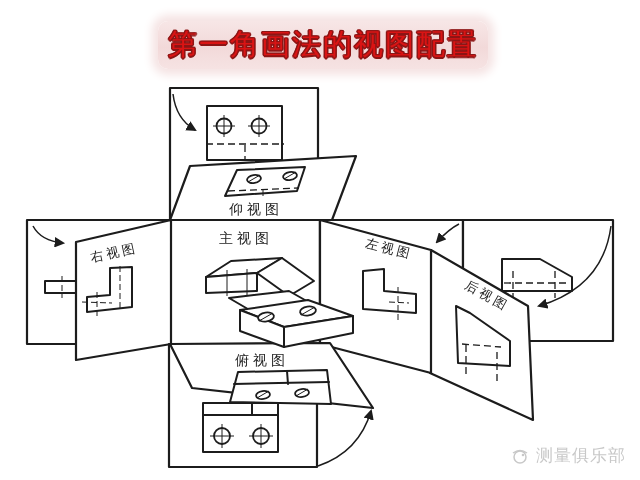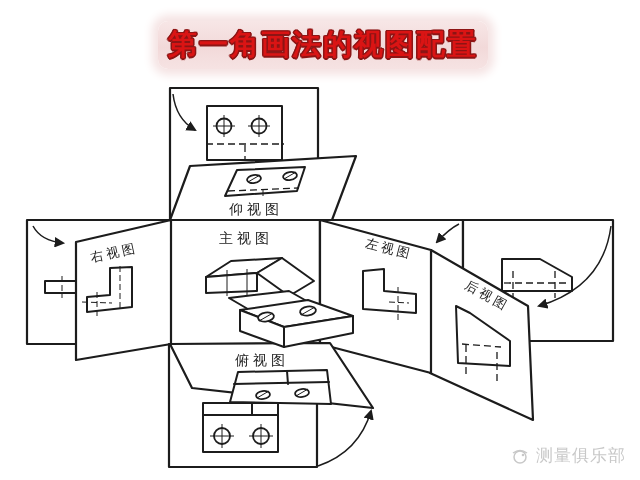--- a/index.html
+++ b/index.html
@@ -9,21 +9,21 @@
   }
   .title-banner{
     position:absolute;left:158px;top:21px;width:330px;height:48px;
     display:flex;align-items:center;justify-content:center;
     background:linear-gradient(180deg,#f7e6e6 0%,#f2d9d9 55%,#f6e3e3 100%);
     border-radius:10px;
     box-shadow:0 0 10px 6px #f5e3e3;
   }
   .title-banner span{
     font-family:"Liberation Sans",sans-serif;
-    font-size:29px;font-weight:bold;letter-spacing:2px;color:#da1414;
+    font-size:29px;font-weight:normal;letter-spacing:2px;color:#da1414;
     text-shadow:-1.5px 0 #8d1515,1.5px 0 #8d1515,0 -1.5px #8d1515,0 1.5px #8d1515,
                 -1px -1px #8d1515,1px 1px #8d1515,-1px 1px #8d1515,1px -1px #8d1515;
     white-space:nowrap;
   }
   svg#diagram{position:absolute;left:0;top:0;}
   .outline{fill:#ffffff;stroke:#1c1c1c;stroke-width:2.2;stroke-linejoin:round;}
   .shape{fill:#ffffff;stroke:#1c1c1c;stroke-width:2;stroke-linejoin:round;}
   .line2{stroke:#1c1c1c;stroke-width:2;fill:none;stroke-linecap:round;}
   .thin{stroke:#1c1c1c;stroke-width:1;fill:none;}
   .dash{stroke:#1c1c1c;stroke-width:1.3;fill:none;stroke-dasharray:7 4;}

